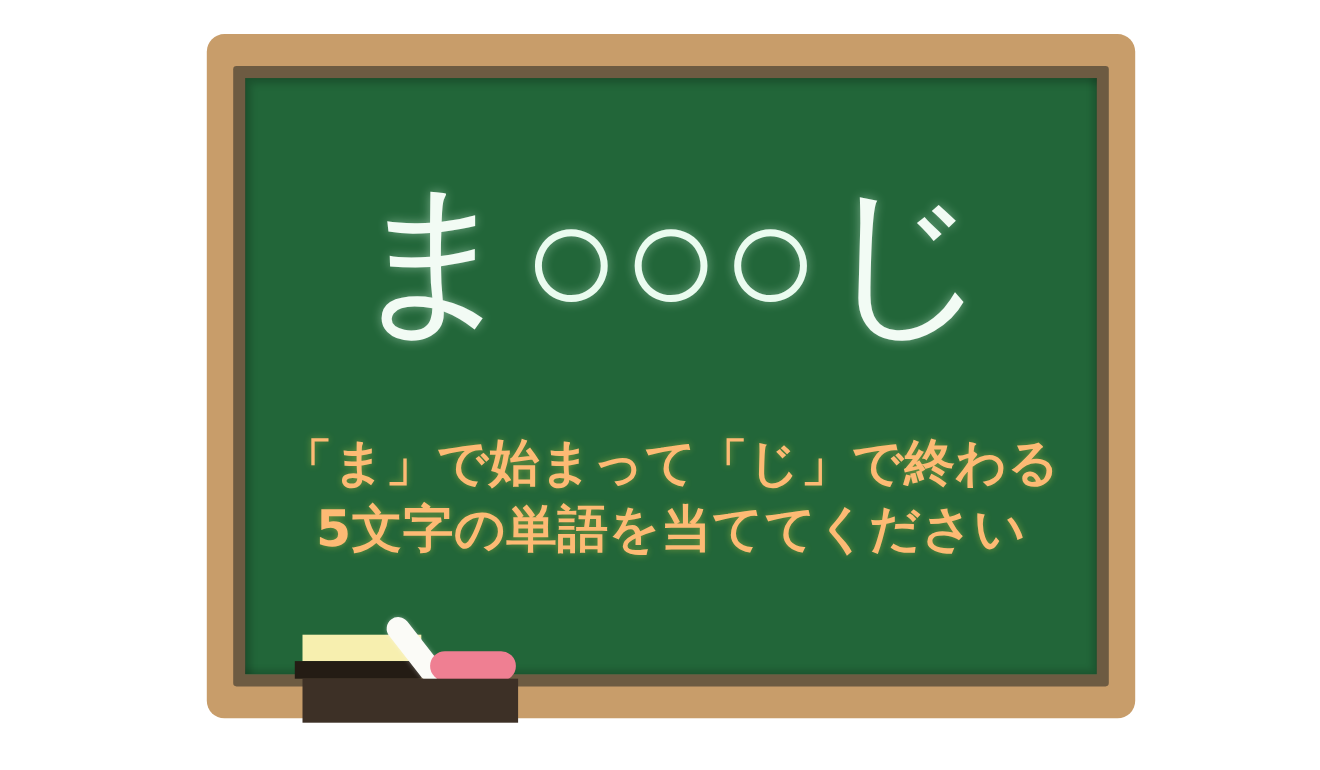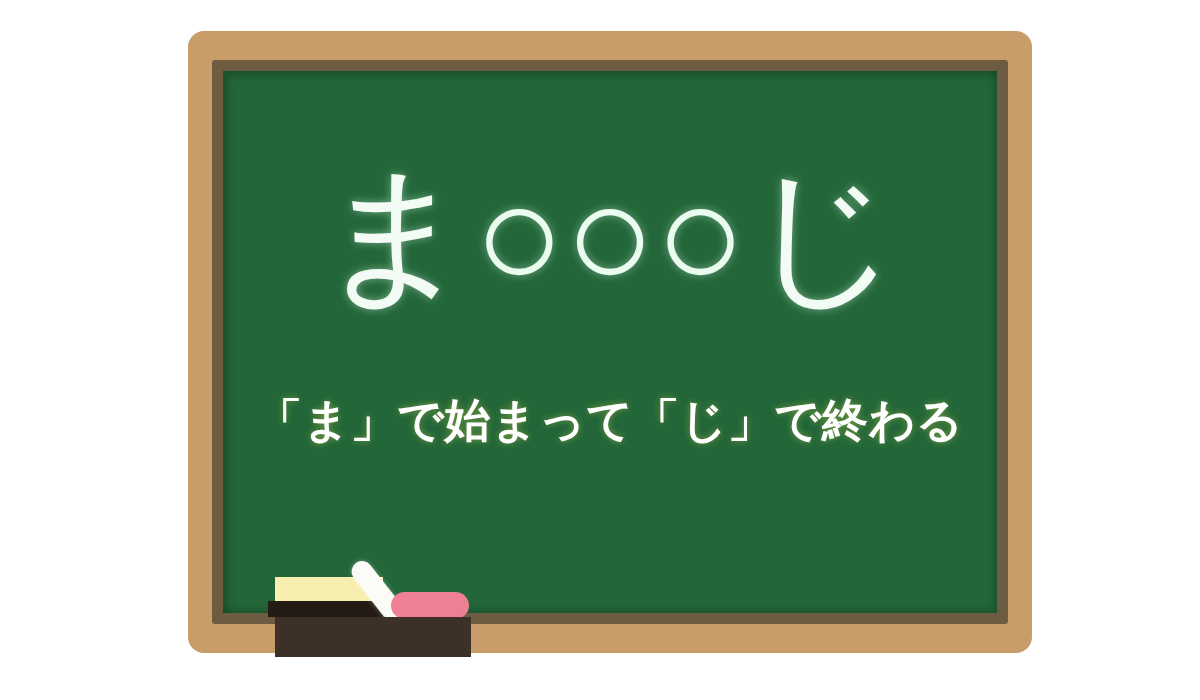--- a/index.html
+++ b/index.html
@@ -89,21 +89,21 @@
 
   
   .hint-block {
     position: absolute;
     left: 0;
     right: 0;
     top: 320px;
     text-align: center;
   }
   .hint-line {
-    color: #ffffff;
+    color: #fdba74;
     font-size: 46px;
     line-height: 1.30;
     font-weight: 700;
     letter-spacing: 0.5px;
     text-shadow: 0 0 7px rgba(240, 232, 76, 0.40);
     font-family: "DejaVu Sans", "Liberation Sans", sans-serif;
     white-space: nowrap;
   }
 
   
@@ -179,20 +179,21 @@
         <div class="puzzle-row">
           <span class="puzzle-char">ま</span>
           <span class="puzzle-char blank">○</span>
           <span class="puzzle-char blank">○</span>
           <span class="puzzle-char blank">○</span>
           <span class="puzzle-char">じ</span>
         </div>
 
         <div class="hint-block">
           <div class="hint-line">「ま」で始まって「じ」で終わる</div>
+          <div class="hint-line">5文字の単語を当ててください</div>
         </div>
 
       </div>
     </div>
   </div>
 
   <div class="eraser">
     <div class="eraser-felt"></div>
     <div class="eraser-base"></div>
   </div>

